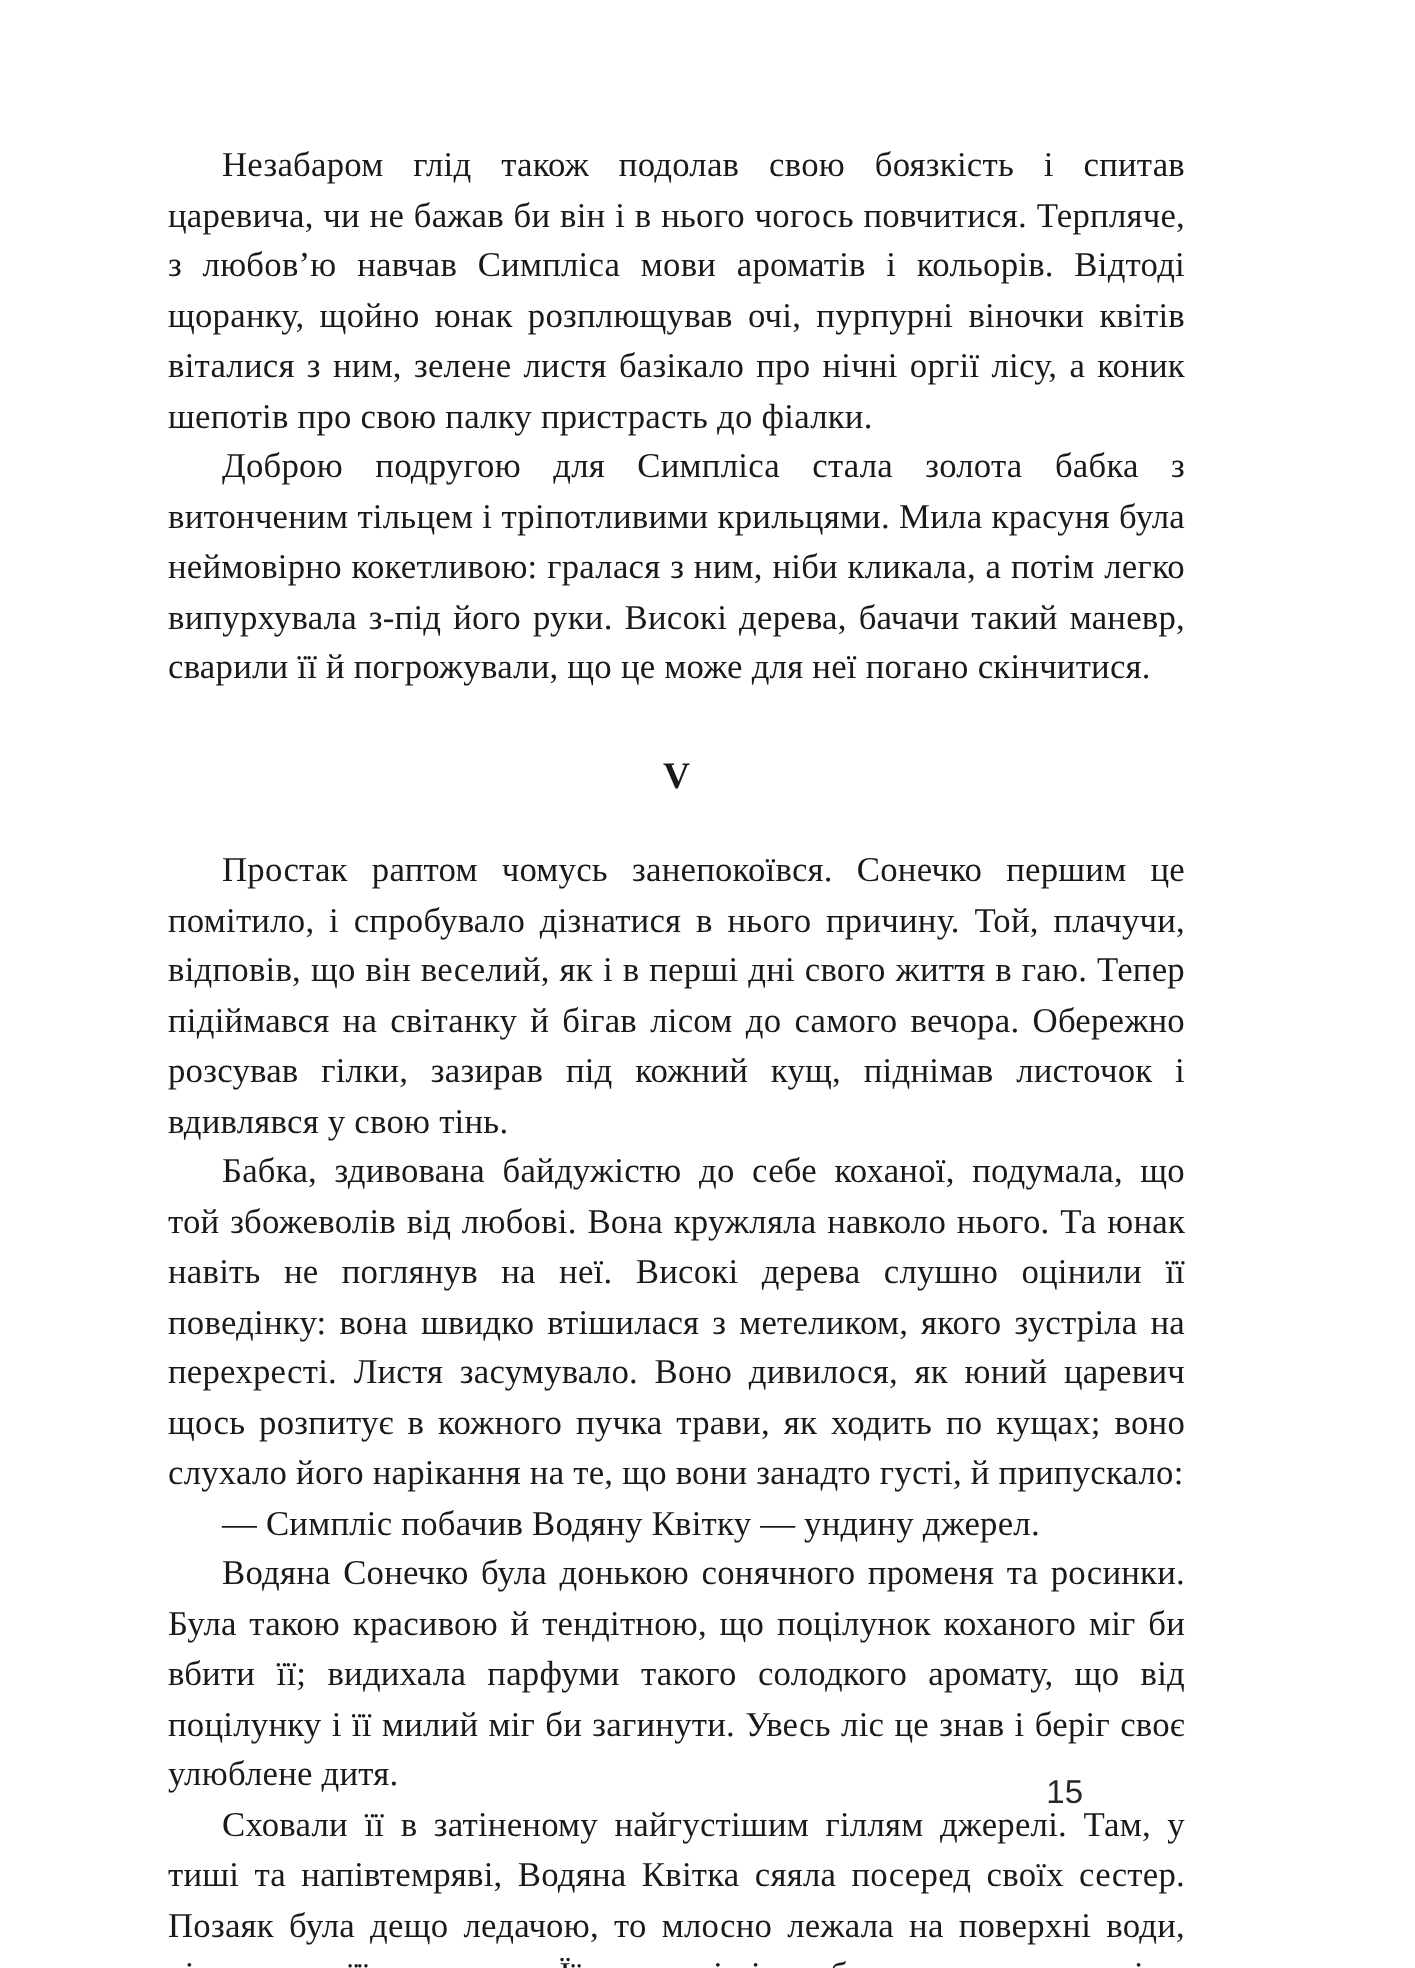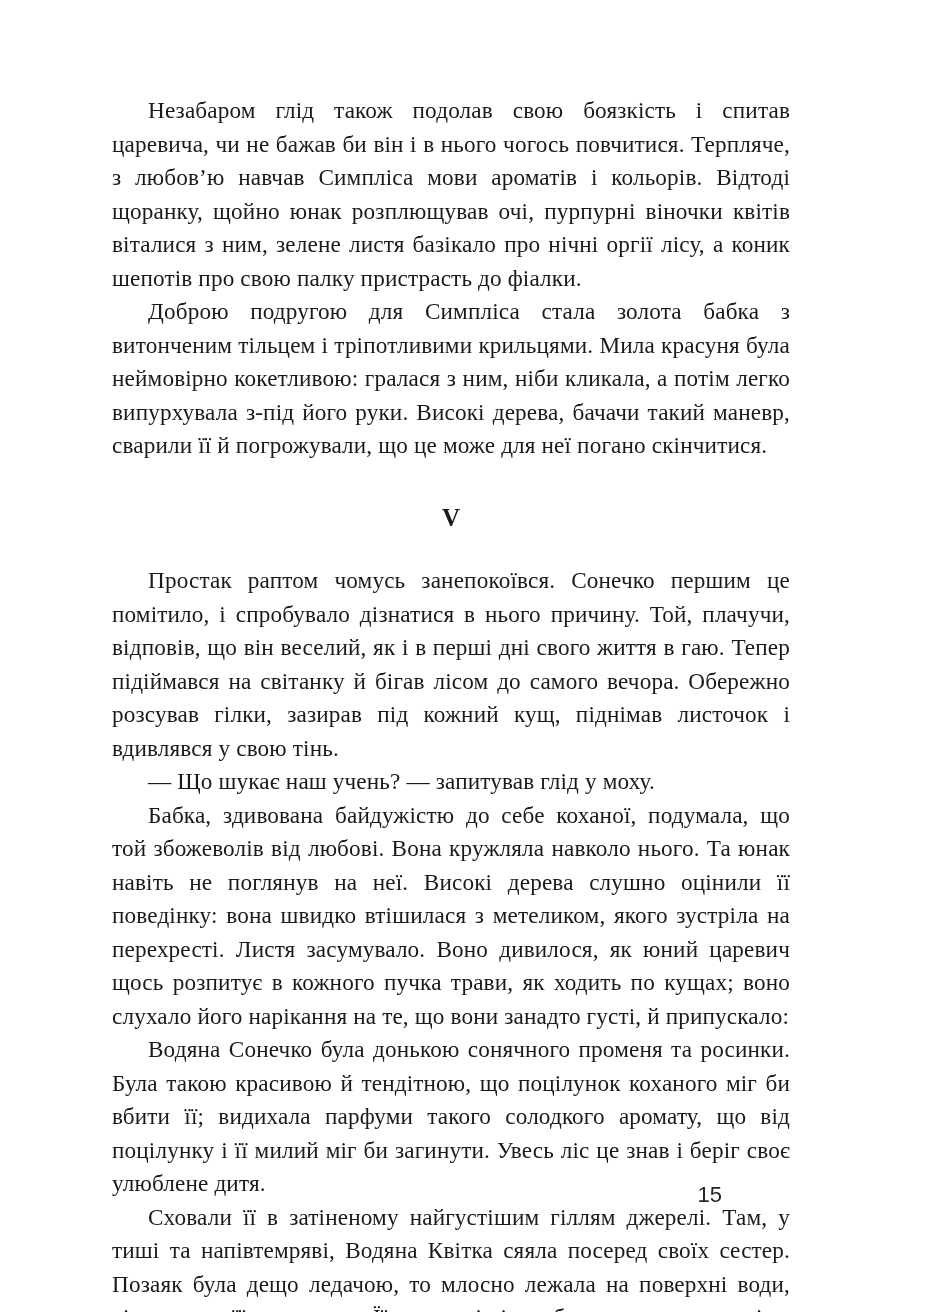--- a/index.html
+++ b/index.html
@@ -69,24 +69,24 @@
   <div class="text-column">
 
     <p class="para">Незабаром глід також подолав свою боязкість і спитав царевича, чи не бажав би він і в нього чогось повчитися. Терпляче, з любов’ю навчав Симпліса мови ароматів і кольорів. Відтоді щоранку, щойно юнак розплющував очі, пурпурні віночки квітів віталися з ним, зелене листя базікало про нічні оргії лісу, а коник шепотів про свою палку пристрасть до фіалки.</p>
 
     <p class="para">Доброю подругою для Симпліса стала золота бабка з витонченим тільцем і тріпотливими крильцями. Мила красуня була неймовірно кокетливою: гралася з ним, ніби кликала, а потім легко випурхувала з-під його руки. Високі дерева, бачачи такий маневр, сварили її й погрожували, що це може для неї погано скінчитися.</p>
 
     <h2 class="section-heading">V</h2>
 
     <p class="para">Простак раптом чомусь занепокоївся. Сонечко першим це помітило, і спробувало дізнатися в нього причину. Той, плачучи, відповів, що він веселий, як і в перші дні свого життя в гаю. Тепер підіймався на світанку й бігав лісом до самого вечора. Обережно розсував гілки, зазирав під кожний кущ, піднімав листочок і вдивлявся у свою тінь.</p>
 
-    <p class="para dialogue">— Що шукає наш учень? — запитував глід у моху.</p>
 
     <p class="para">Бабка, здивована байдужістю до себе коханої, подумала, що той збожеволів від любові. Вона кружляла навколо нього. Та юнак навіть не поглянув на неї. Високі дерева слушно оцінили її поведінку: вона швидко втішилася з метеликом, якого зустріла на перехресті. Листя засумувало. Воно дивилося, як юний царевич щось розпитує в кожного пучка трави, як ходить по кущах; воно слухало його нарікання на те, що вони занадто густі, й припускало:</p>
 
+    <p class="para dialogue">— Симпліс побачив Водяну Квітку — ундину джерел.</p>
 
     <p class="para">Водяна Сонечко була донькою сонячного променя та росинки. Була такою красивою й тендітною, що поцілунок коханого міг би вбити її; видихала парфуми такого солодкого аромату, що від поцілунку і її милий міг би загинути. Увесь ліс це знав і беріг своє улюблене дитя.</p>
 
     <p class="para">Сховали її в затіненому найгустішим гіллям джерелі. Там, у тиші та напівтемряві, Водяна Квітка сяяла посеред своїх сестер. Позаяк була дещо ледачою, то млосно лежала на поверхні води, віддаючись її коливанню. Її маленькі ніжки були частково вкриті</p>
 
   </div>
 
   <div class="page-number">15</div>
 
 </div>

